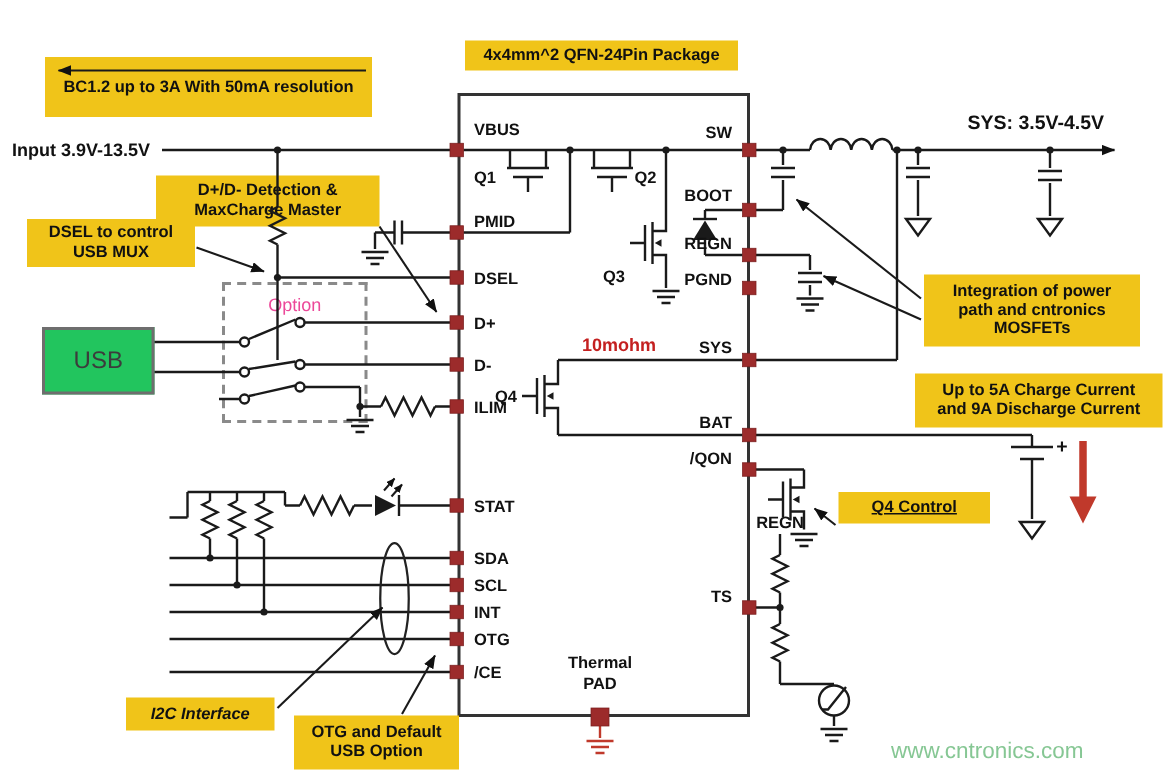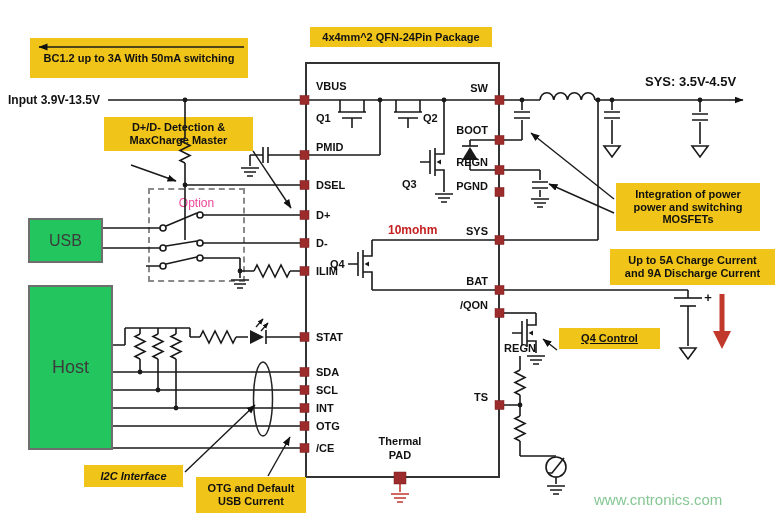--- a/index.html
+++ b/index.html
@@ -30,58 +30,59 @@
   .greentxt{fill:#86c794;}
 </style>
 </head>
 <body>
 
 <div id="stage">
 
   <div class="grayblock" style="left:28px;top:218px;width:75px;height:45px;font-size:16px;">
     <span>USB</span>
   </div>
-  <div class="grayblock" style="left:28px;top:285px;width:85px;height:165px;font-size:18px;">
-    <span>Host</span>
-  </div>
 
   <div class="icbox" style="left:305px;top:62px;width:195px;height:416px;"></div>
 
   <div class="optionbox" style="left:148px;top:188px;width:97px;height:94px;">
     <span class="optionlbl">Option</span>
   </div>
 
   <div class="callout" style="left:30px;top:38px;width:218px;height:40px;">
-    <div>BC1.2 up to 3A With 50mA switching</div>
+    <div>BC1.2 up to 3A With 50mA resolution</div>
   </div>
   <div class="callout" style="left:310px;top:27px;width:182px;height:20px;">
     <div>4x4mm^2 QFN-24Pin Package</div>
   </div>
   <div class="callout" style="left:104px;top:117px;width:149px;height:34px;">
     <div>D+/D- Detection &amp;</div>
     <div>MaxCharge Master</div>
   </div>
+  <div class="callout" style="left:18px;top:146px;width:112px;height:32px;">
+    <div>DSEL to control</div>
+    <div>USB MUX</div>
+  </div>
   <div class="callout" style="left:616px;top:183px;width:144px;height:48px;">
     <div>Integration of power</div>
-    <div>power and switching</div>
+    <div>path and cntronics</div>
     <div>MOSFETs</div>
   </div>
   <div class="callout" style="left:610px;top:249px;width:165px;height:36px;">
     <div>Up to 5A Charge Current</div>
     <div>and 9A Discharge Current</div>
   </div>
   <div class="callout" style="left:559px;top:328px;width:101px;height:21px;text-decoration:underline;">
     <div>Q4 Control</div>
   </div>
   <div class="callout" style="left:84px;top:465px;width:99px;height:22px;font-style:italic;">
     <div>I2C Interface</div>
   </div>
   <div class="callout" style="left:196px;top:477px;width:110px;height:36px;">
     <div>OTG and Default</div>
-    <div>USB Current</div>
+    <div>USB Option</div>
   </div>
 
   <svg class="overlay" width="781" height="522" viewBox="0 0 781 522">
     <defs>
       <marker id="ah" markerUnits="userSpaceOnUse" markerWidth="10" markerHeight="8" refX="8.5" refY="3.5" orient="auto">
         <path d="M0,0 L9,3.5 L0,7 Z" fill="#111"></path>
       </marker>
       <marker id="ahs" markerUnits="userSpaceOnUse" markerWidth="7" markerHeight="6" refX="5.5" refY="2.5" orient="auto">
         <path d="M0,0 L6,2.5 L0,5 Z" fill="#111"></path>
       </marker>

